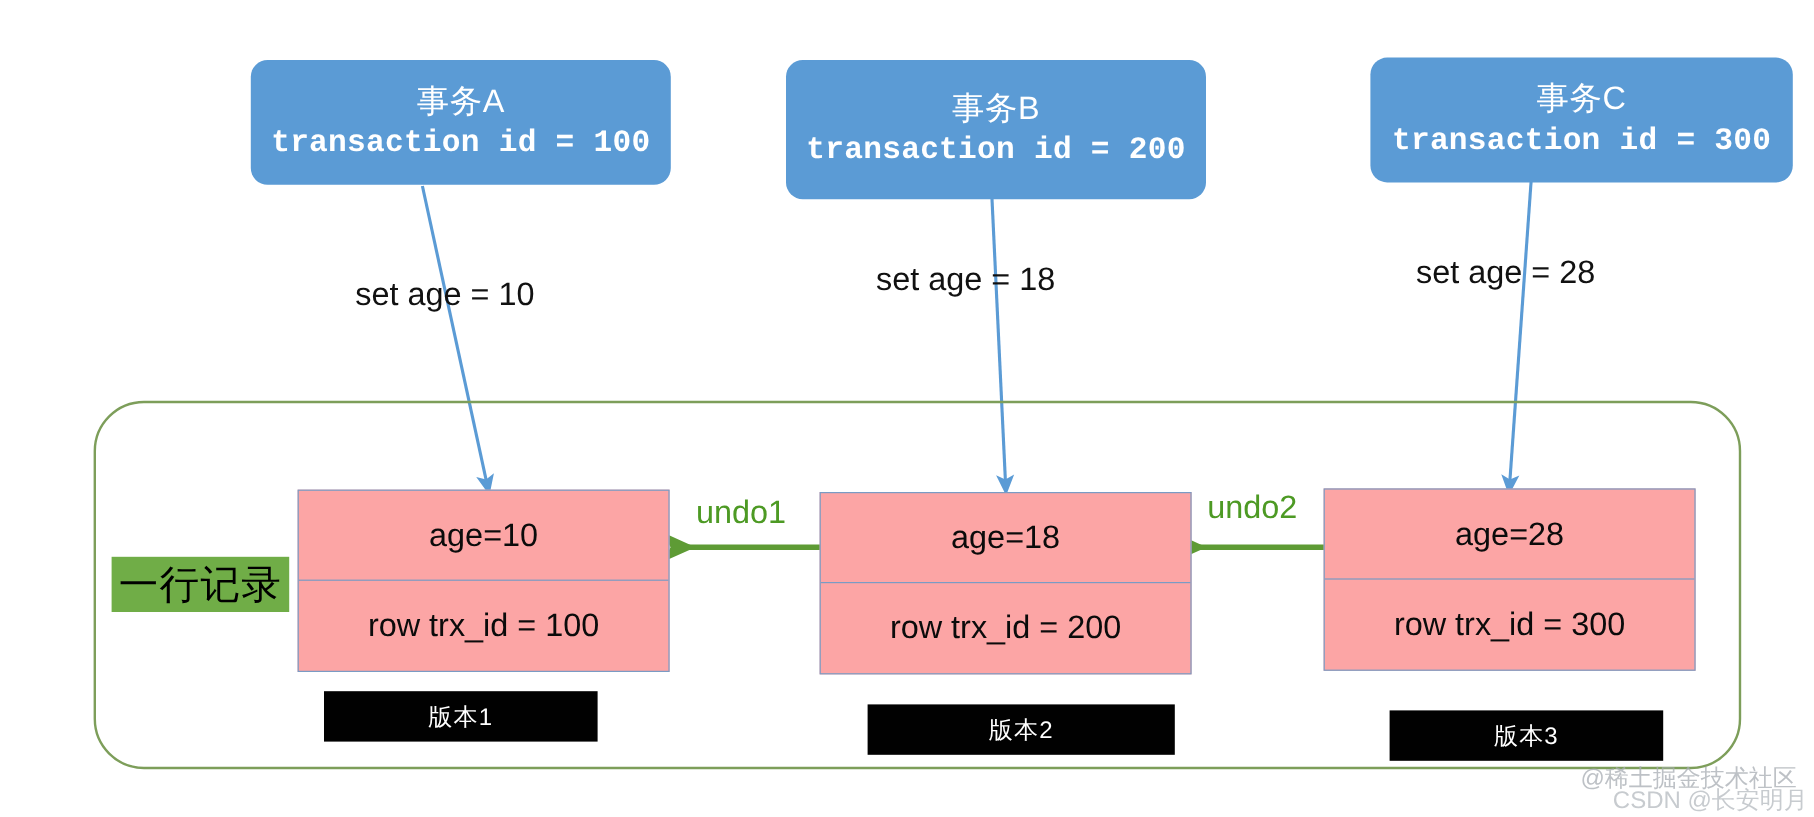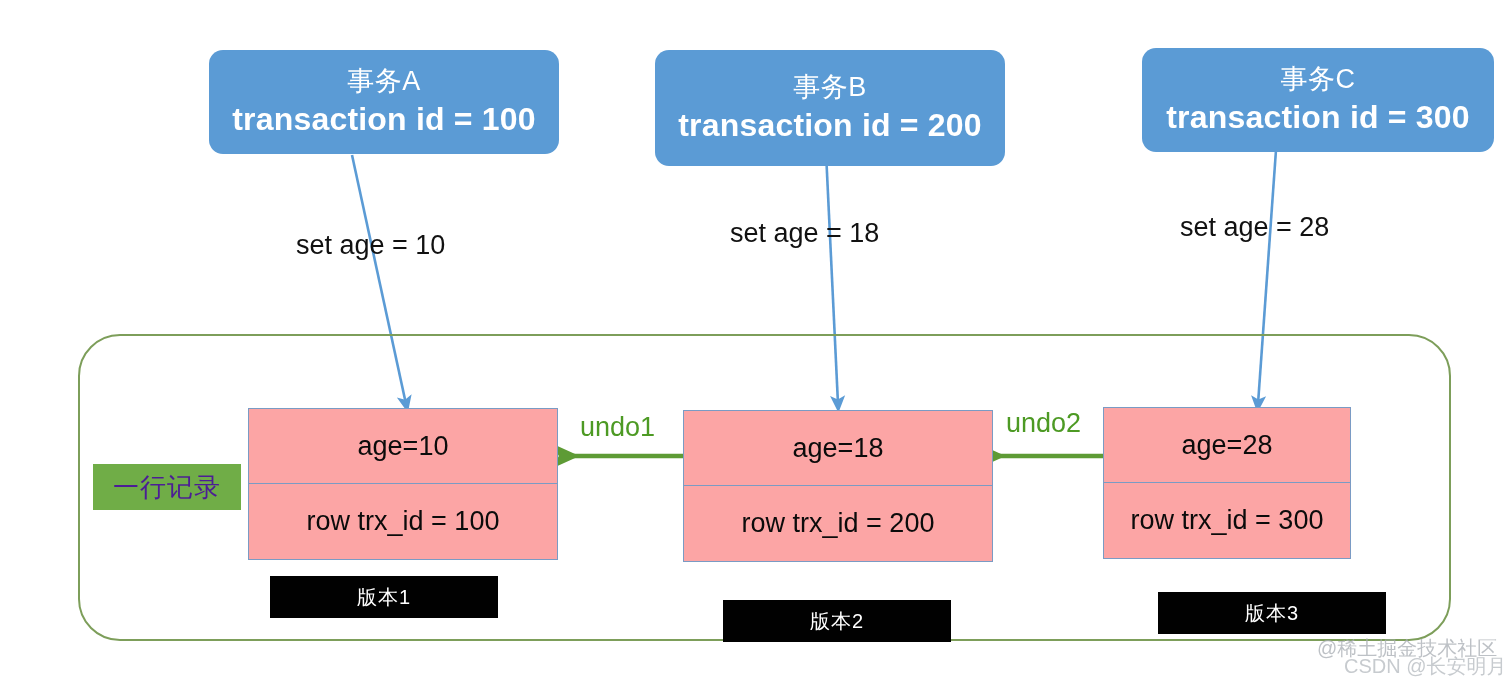--- a/index.html
+++ b/index.html
@@ -31,24 +31,25 @@
     justify-content: center;
     line-height: 1.18;
     text-align: center;
   }
   .txn-title {
     font-size: 27px;
     font-weight: 400;
     letter-spacing: 0.5px;
   }
   .txn-sub {
-    font-size: 32px;
+    font-size: 26px;
     font-weight: 700;
     margin-top: 3px;
     letter-spacing: 0.2px;
+    font-family: Liberation Mono, monospace;
   }
 
   
   .set-label {
     position: absolute;
     font-size: 27px;
     color: #111111;
     white-space: nowrap;
     font-weight: 400;
   }
@@ -67,22 +68,22 @@
   }
 
   
   #row-record-tag {
     position: absolute;
     left: 93px;
     top: 464px;
     width: 148px;
     height: 46px;
     background: #70ad47;
-    color: #4c1d95;
-    font-size: 26px;
+    color: #000000;
+    font-size: 33px;
     display: flex;
     align-items: center;
     justify-content: center;
     letter-spacing: 1px;
   }
 
   
   .ver-box {
     position: absolute;
     box-sizing: border-box;
@@ -206,23 +207,23 @@
   <div class="ver-box" style="left:248px; top:408px; width:310px; height:152px;">
     <div class="ver-cell top">age=10</div>
     <div class="ver-cell">row trx_id = 100</div>
   </div>
   <div class="ver-label" style="left:270px; top:576px; width:228px; height:42px;">版本1</div>
 
   <div class="ver-box" style="left:683px; top:410px; width:310px; height:152px;">
     <div class="ver-cell top">age=18</div>
     <div class="ver-cell">row trx_id = 200</div>
   </div>
-  <div class="ver-label" style="left:723px; top:600px; width:228px; height:42px;">版本2</div>
-
-  <div class="ver-box" style="left:1103px; top:407px; width:248px; height:152px;">
+  <div class="ver-label" style="left:723px; top:587px; width:256px; height:42px;">版本2</div>
+
+  <div class="ver-box" style="left:1103px; top:407px; width:310px; height:152px;">
     <div class="ver-cell top">age=28</div>
     <div class="ver-cell">row trx_id = 300</div>
   </div>
   <div class="ver-label" style="left:1158px; top:580px; width:228px; height:42px;margin-top:12px;">版本3</div>
 
   <div class="undo-label" style="left:580px; top:412px;">undo1</div>
   <div class="undo-label" style="left:1006px; top:408px;">undo2</div>
 
   <div class="watermark" id="wm-csdn">CSDN @长安明月</div>
   <div class="watermark" id="wm-juejin">@稀土掘金技术社区</div>

